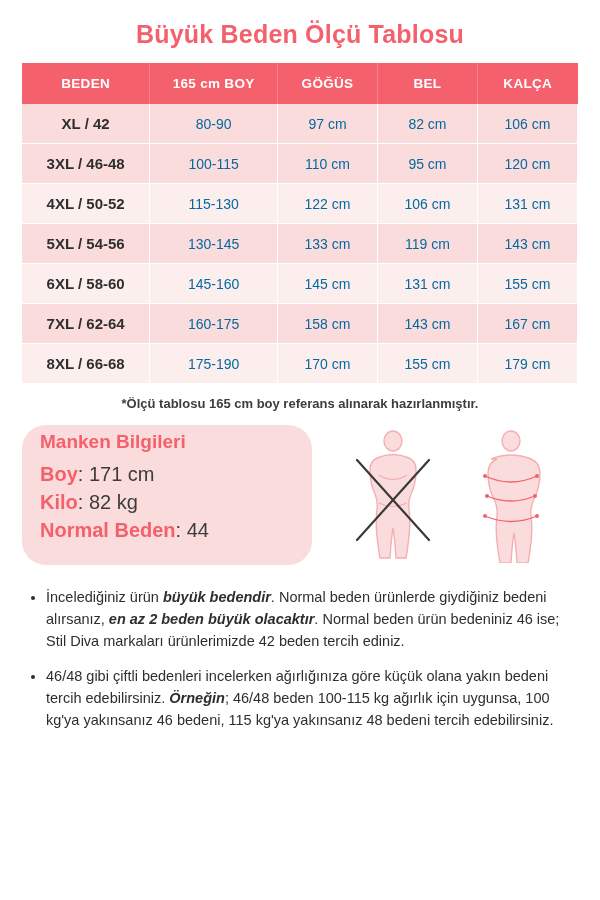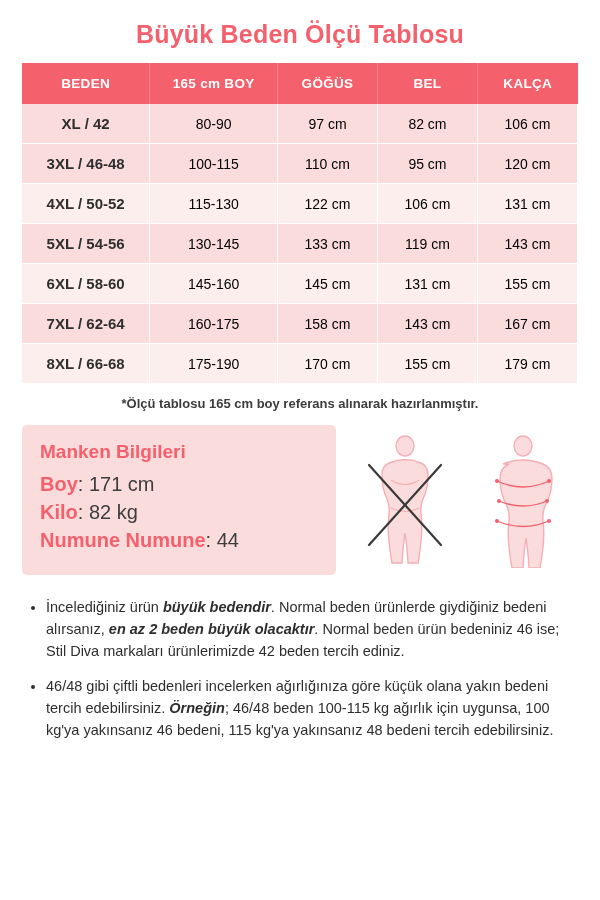--- a/index.html
+++ b/index.html
@@ -37,21 +37,21 @@
     font-weight: bold;
     padding: 13px 2px;
     text-align: center;
     border-right: 1px solid #f8838c;
     letter-spacing: 0.3px;
   }
   table.size-table thead th:last-child { border-right: none; }
   table.size-table td {
     text-align: center;
     font-size: 14px;
-    color: #000000;
+    color: #0369a1;
     padding: 11px 2px;
     border-bottom: 1px solid #ffffff;
     border-right: 1px solid #ffffff;
   }
   table.size-table tbody tr td:first-child {
     font-weight: bold;
     color: #2e2e2e;
     font-size: 15px;
   }
   table.size-table tbody tr.odd td { background: #fbdcdc; }
@@ -71,23 +71,23 @@
   }
 
   .model-row {
     display: flex;
     align-items: stretch;
     gap: 0px;
     margin-top: 4px;
   }
   .model-card {
     background: #fbdcdc;
-    border-radius: 5px;
-    padding: 16px 18px 18px 18px;
-    width: 314px;
+    border-radius: 24px;
+    padding: 6px 18px 18px 18px;
+    width: 290px;
     min-height: 140px;
   }
   .model-card h3 {
     margin: 0 0 10px 0;
     color: #f4606c;
     font-size: 19px;
     font-weight: bold;
   }
   .model-card .line {
     font-size: 20px;
@@ -200,21 +200,21 @@
   <div class="model-row">
     <div class="model-card">
       <h3>Manken Bilgileri</h3>
       <div class="line">
         <b>Boy</b><span>: 171 cm</span>
       </div>
       <div class="line">
         <b>Kilo</b><span>: 82 kg</span>
       </div>
       <div class="line">
-        <b>Numune Numune</b><span>: 44</span>
+        <b>Normal Beden</b><span>: 44</span>
       </div>
     </div>
 
     <div class="figures">
 
       <svg width="100" height="135" viewBox="0 0 100 135">
         <g fill="#fbdcdc" stroke="#f4aeb4" stroke-width="1.4">
           <ellipse cx="50" cy="13" rx="9" ry="10"></ellipse>
           <path d="M34 30 q16 -7 32 0 q7 3 7 12 q0 14 -5 24 q-3 7 -2 15 q2 16 -1 36 q-1 8 -2 13 l-10 0 q-1 -18 -3 -30 q-2 12 -3 30 l-10 0 q-1 -5 -2 -13 q-3 -20 -1 -36 q1 -8 -2 -15 q-5 -10 -5 -24 q0 -9 7 -12 z"></path>
         </g>

